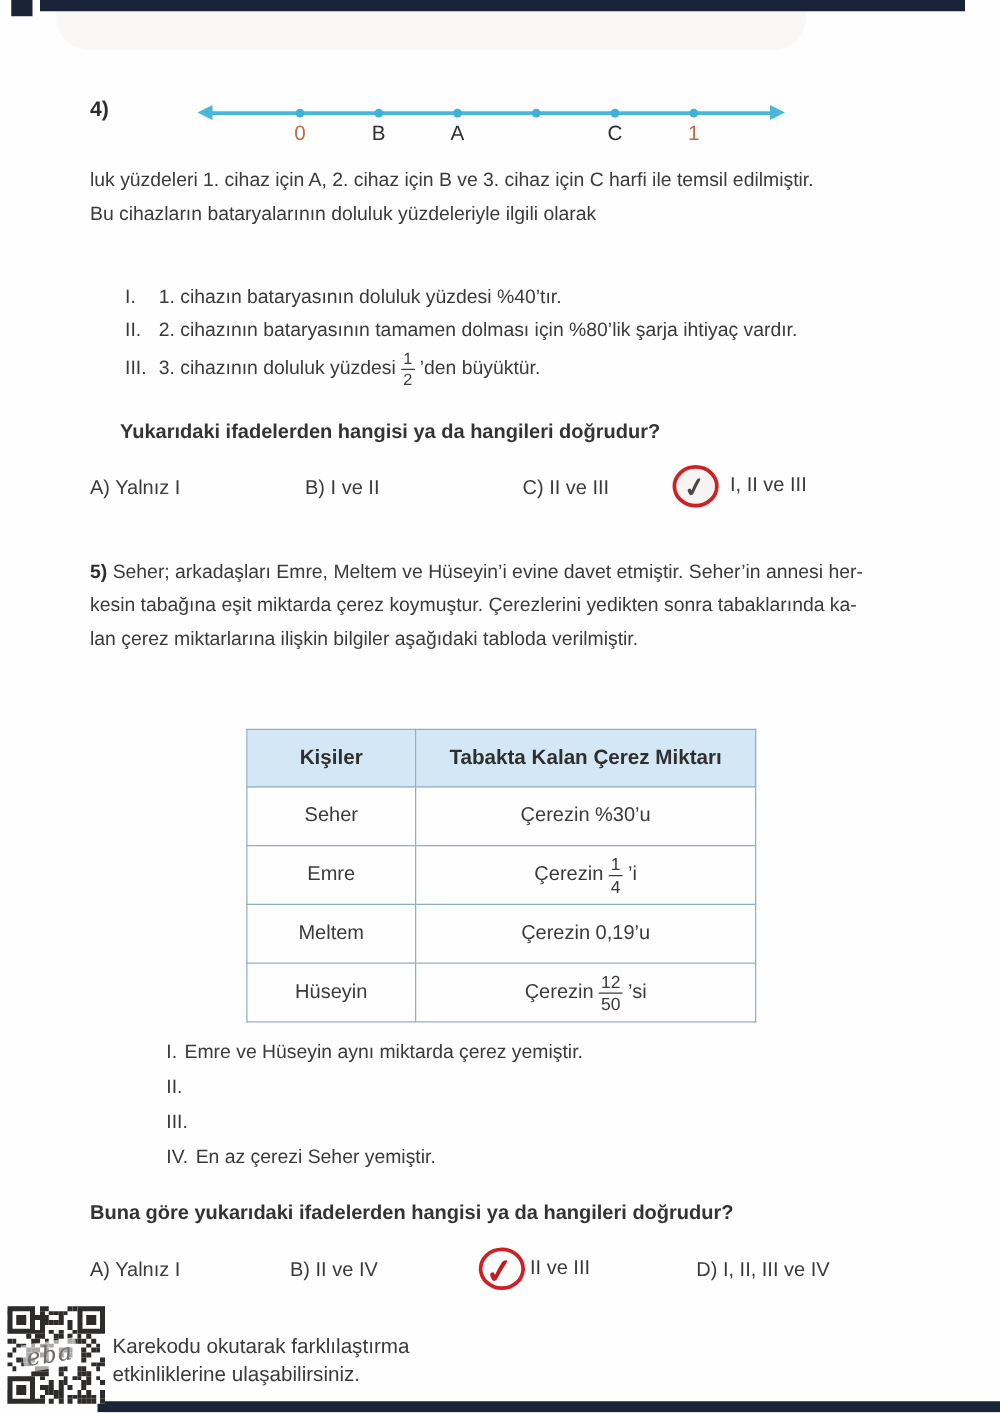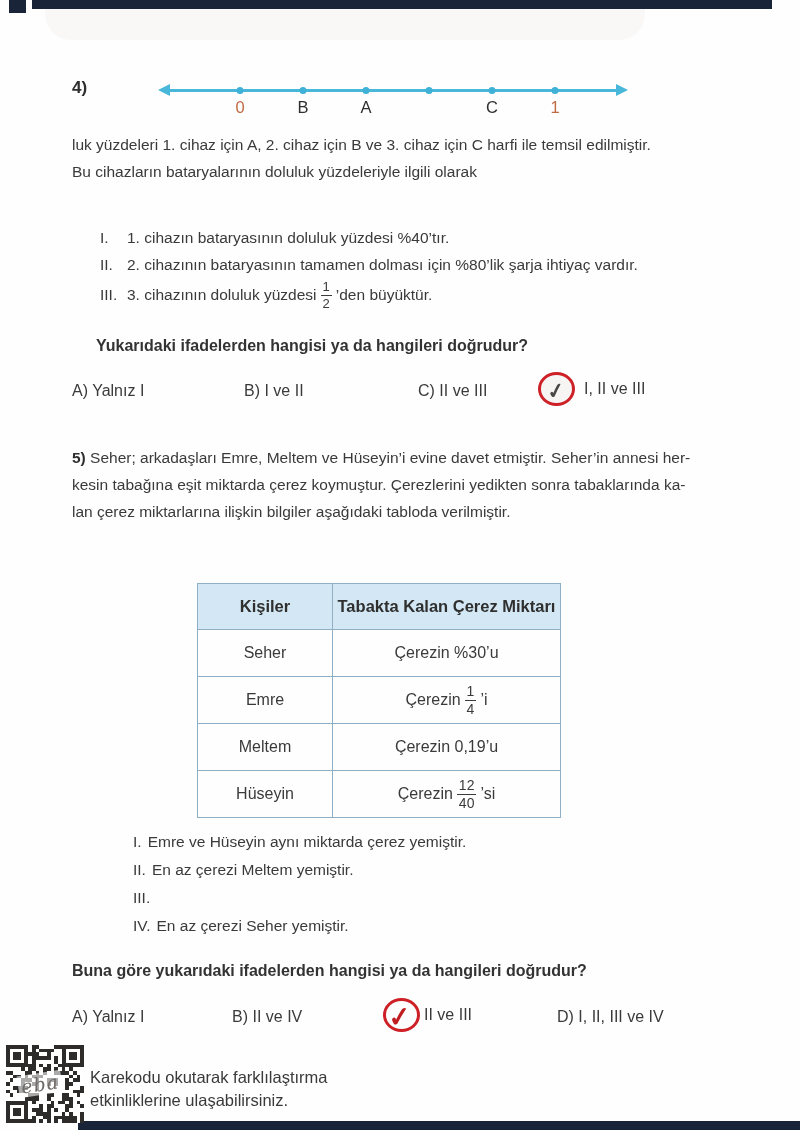--- a/index.html
+++ b/index.html
@@ -59,21 +59,21 @@
   .ring{display:inline-flex;align-items:center;justify-content:center;width:37px;height:34px;
         border:3.5px solid #cd2027;border-radius:50%;box-sizing:border-box;background:#f7f5f3;}
   .chk{font-weight:bold;line-height:1;}
   .chk.dark{color:#4b4746;font-size:21px;transform:rotate(-10deg) translate(-1px,1px);}
   .chk.red{color:#c01d22;font-size:27px;transform:rotate(-6deg) translate(-2px,2px);}
   .ring.q5{background:transparent;}
   .opt-group .opt-label{margin-left:9px;}
 
   
   .table-title{position:absolute;left:197px;top:553px;font-size:16px;color:#3a3a3a;white-space:nowrap;}
-  table.snack{position:absolute;left:197px;top:583px;width:364px;border-collapse:collapse;
+  table.snack{position:absolute;left:197px;top:583px;width:408px;border-collapse:collapse;
         table-layout:fixed;font-size:16px;color:#3a3a3a;}
   table.snack th,table.snack td{border:1.6px solid #8fafc5;text-align:center;padding:0;}
   table.snack th{height:45px;background:#d3e8f4;font-weight:bold;color:#2f2f2f;font-size:16.5px;}
   table.snack td{height:46px;}
   table.snack col.c1{width:135px;}
 
   
   .qr{position:absolute;left:6px;top:1045px;width:78px;height:78px;background:#fff;}
   .qr-grid{position:absolute;inset:0;display:grid;
         grid-template-columns:repeat(21,1fr);grid-template-rows:repeat(21,1fr);}
@@ -195,37 +195,36 @@
       <td>Meltem</td>
       <td>Çerezin 0,19’u</td>
     </tr>
     <tr>
       <td>Hüseyin</td>
       <td>
         <span class="cell-flex">
           <span>Çerezin</span>
           <span class="frac" style="font-size:14px">
             <span class="fn">12</span>
-            <span class="fd">40</span>
+            <span class="fd">50</span>
           </span>
           <span>’si</span>
         </span>
       </td>
     </tr>
   </tbody>
     </table>
 
   <div class="stmts" id="q5-stmts">
     <div class="stmt-row">
       <span class="stmt-num">I.</span>
       <span>Emre ve Hüseyin aynı miktarda çerez yemiştir.</span>
     </div>
     <div class="stmt-row">
       <span class="stmt-num">II.</span>
-      <span>En az çerezi Meltem yemiştir.</span>
     </div>
     <div class="stmt-row">
       <span class="stmt-num">III.</span>
     </div>
     <div class="stmt-row">
       <span class="stmt-num">IV.</span>
       <span>En az çerezi Seher yemiştir.</span>
     </div>
   </div>
 

